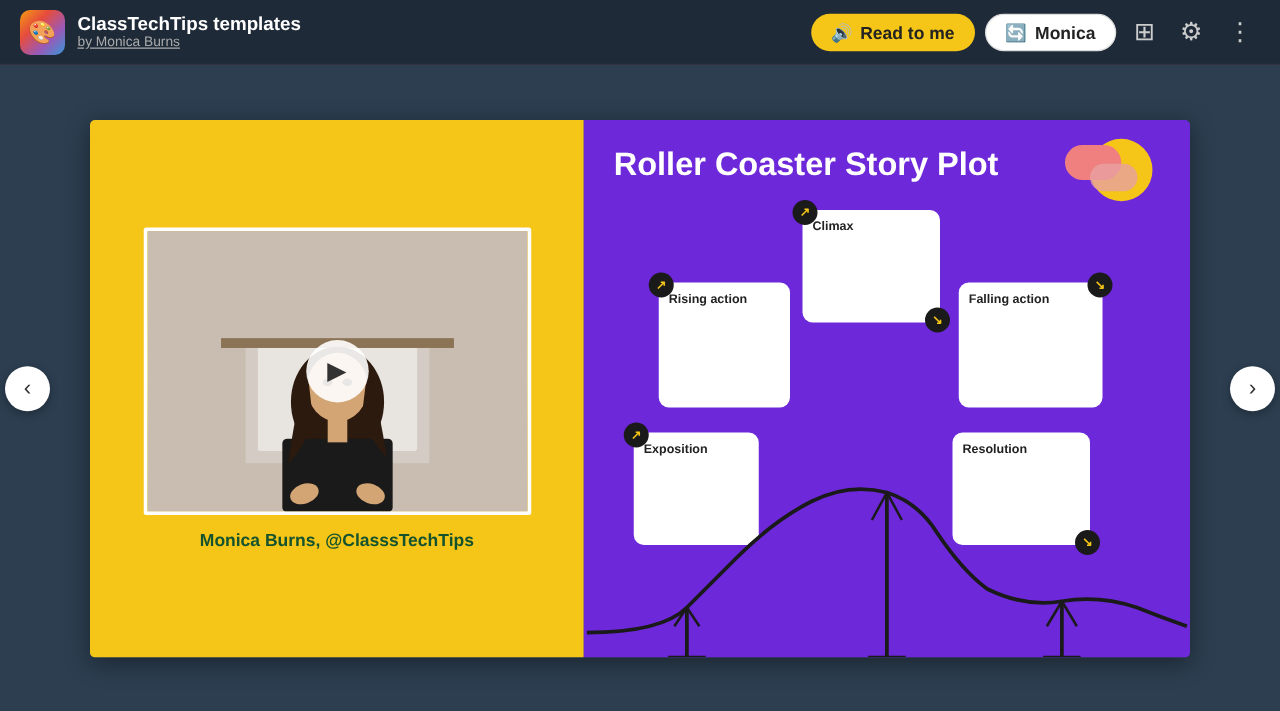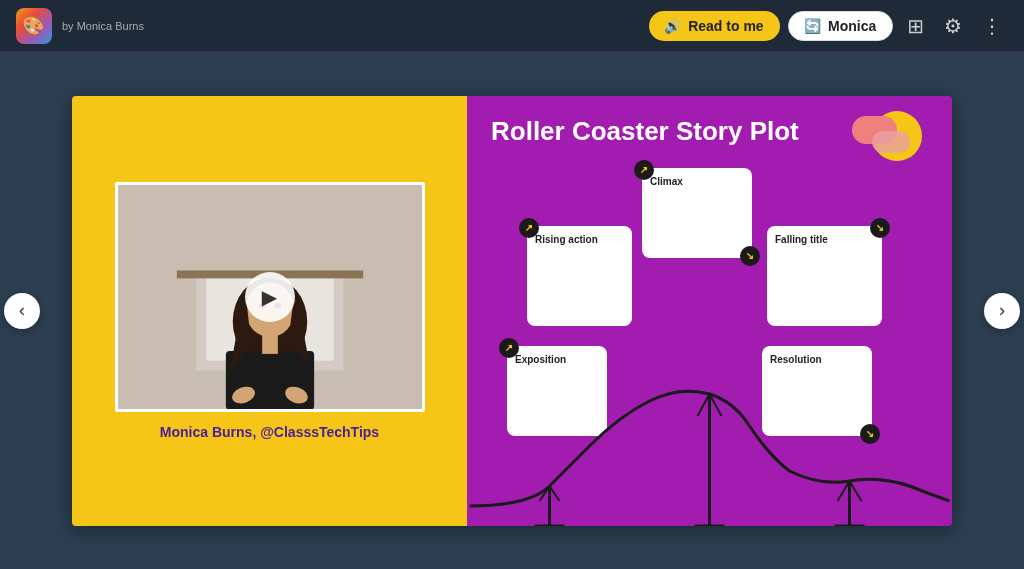--- a/index.html
+++ b/index.html
@@ -31,21 +31,21 @@
       height: 36px;
       border-radius: 8px;
       background: linear-gradient(135deg, #f39c12, #e74c3c, #9b59b6, #3498db);
       display: flex;
       align-items: center;
       justify-content: center;
       font-size: 18px;
     }
     #app-title-block { display: flex; flex-direction: column; }
     #app-title { color: #fff; font-size: 15px; font-weight: 600; }
-    #app-subtitle { color: #aaa; font-size: 11px; }
+    #app-subtitle { color: #aaa; font-size: 11px; text-decoration: underline; }
 
     #header-right {
       display: flex;
       align-items: center;
       gap: 8px;
     }
     .header-btn {
       background: #f5c518;
       border: none;
       border-radius: 20px;
@@ -145,29 +145,29 @@
       border: none;
       cursor: pointer;
       display: flex;
       align-items: center;
       justify-content: center;
       font-size: 20px;
       color: #333;
       z-index: 10;
     }
     #video-caption {
-      color: #4c1d95;
+      color: #14532d;
       font-size: 14px;
       font-weight: 600;
       text-align: center;
     }
 
     
     #right-panel {
-      background: #a21caf;
+      background: #6d28d9;
       flex: 1;
       position: relative;
       overflow: hidden;
       padding: 20px 24px;
     }
 
     #story-title {
       font-size: 26px;
       font-weight: 800;
       color: #fff;
@@ -313,20 +313,21 @@
   </style>
 </head>
 <body>
 
 <div id="header">
   <div id="header-left">
     <div id="app-icon">
       <span>🎨</span>
     </div>
     <div id="app-title-block">
+      <span id="app-title">ClassTechTips templates</span>
       <span id="app-subtitle">by Monica Burns</span>
     </div>
   </div>
   <div id="header-right">
     <button class="header-btn">
       <span>🔊</span>
       <span>Read to me</span>
     </button>
     <button class="remix-btn">
       <span>🔄</span>
@@ -402,21 +403,21 @@
         <div class="card-label">Climax</div>
       </div>
 
       <div class="story-card" id="card-rising">
         <div class="card-arrow" style="top:-8px;left:-8px;">↗</div>
         <div class="card-label">Rising action</div>
       </div>
 
       <div class="story-card" id="card-falling">
         <div class="card-arrow" style="top:-8px;right:-8px;">↘</div>
-        <div class="card-label">Falling title</div>
+        <div class="card-label">Falling action</div>
       </div>
 
       <div class="story-card" id="card-exposition">
         <div class="card-arrow" style="top:-8px;left:-8px;">↗</div>
         <div class="card-label">Exposition</div>
       </div>
 
       <div class="story-card" id="card-resolution">
         <div class="card-arrow" style="bottom:-8px;right:-8px;">↘</div>
         <div class="card-label">Resolution</div>

